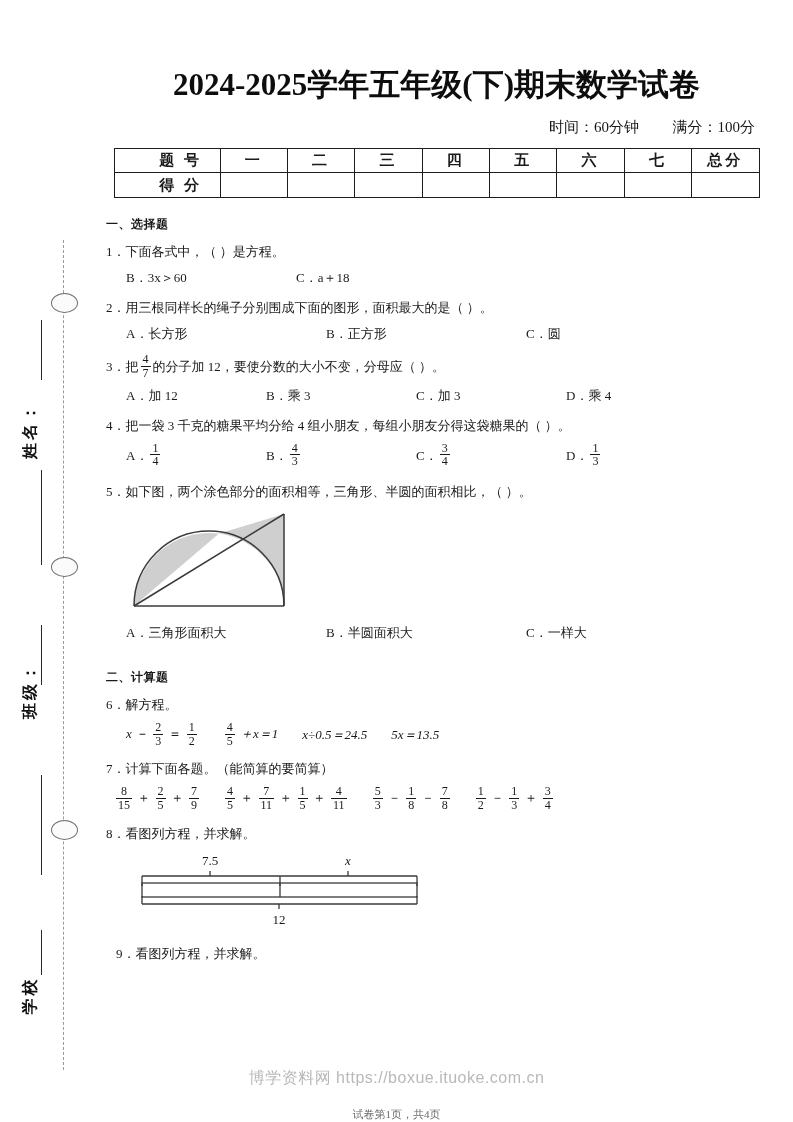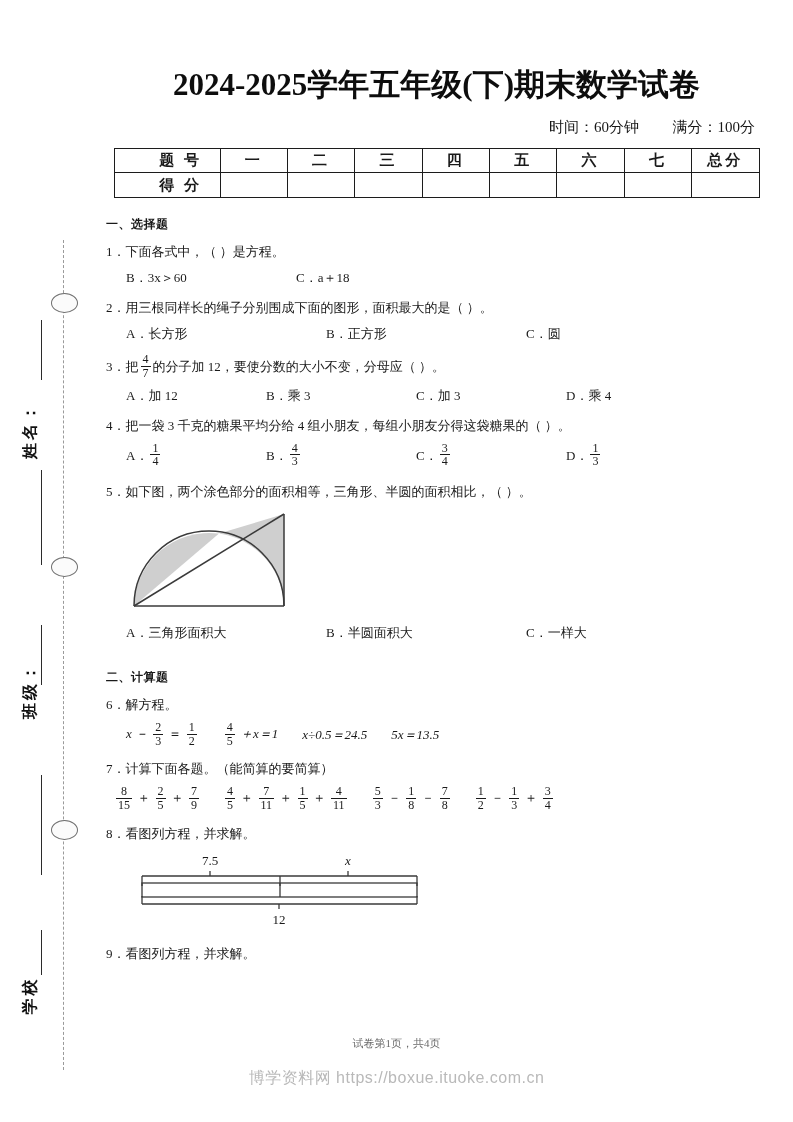--- a/index.html
+++ b/index.html
@@ -170,21 +170,21 @@
 
   .mathitalic { font-style: italic; }
 
   
   #fig-q5 { margin: 6px 0 4px 18px; }
   #fig-q8 { margin: 8px 0 2px 26px; }
 
   .footer-note {
     position: absolute;
     left: 0; right: 0;
-    top: 1036px;
+    top: 1107px;
     text-align: center;
     font-size: 11px;
     color: #6b6b6b;
   }
   #watermark {
     position: absolute;
     left: 0; right: 0;
     top: 1068px;
     text-align: center;
     font-size: 16px;
@@ -463,19 +463,19 @@
         <line x1="148" y1="31" x2="148" y2="45" stroke="#3a3a3a" stroke-width="1.3"></line>
 
         <line x1="10" y1="52" x2="10" y2="44" stroke="#3a3a3a" stroke-width="1.3"></line>
         <line x1="10" y1="52" x2="285" y2="52" stroke="#3a3a3a" stroke-width="1.3"></line>
         <line x1="147" y1="52" x2="147" y2="57" stroke="#3a3a3a" stroke-width="1.3"></line>
         <line x1="285" y1="52" x2="285" y2="44" stroke="#3a3a3a" stroke-width="1.3"></line>
         <text x="147" y="72" font-size="13" text-anchor="middle" fill="#1a1a1a">12</text>
       </svg>
     </div>
 
-    <div class="q q-stem" style="margin-top:10px;">9．看图列方程，并求解。</div>
+    <div class="q q-stem" style="margin-top:10px;margin-left:10px;">9．看图列方程，并求解。</div>
 
   </div>
 </div>
 
 <div id="watermark">博学资料网 https://boxue.ituoke.com.cn</div>
 <div class="footer-note">试卷第1页，共4页</div>
 
 </body></html>

